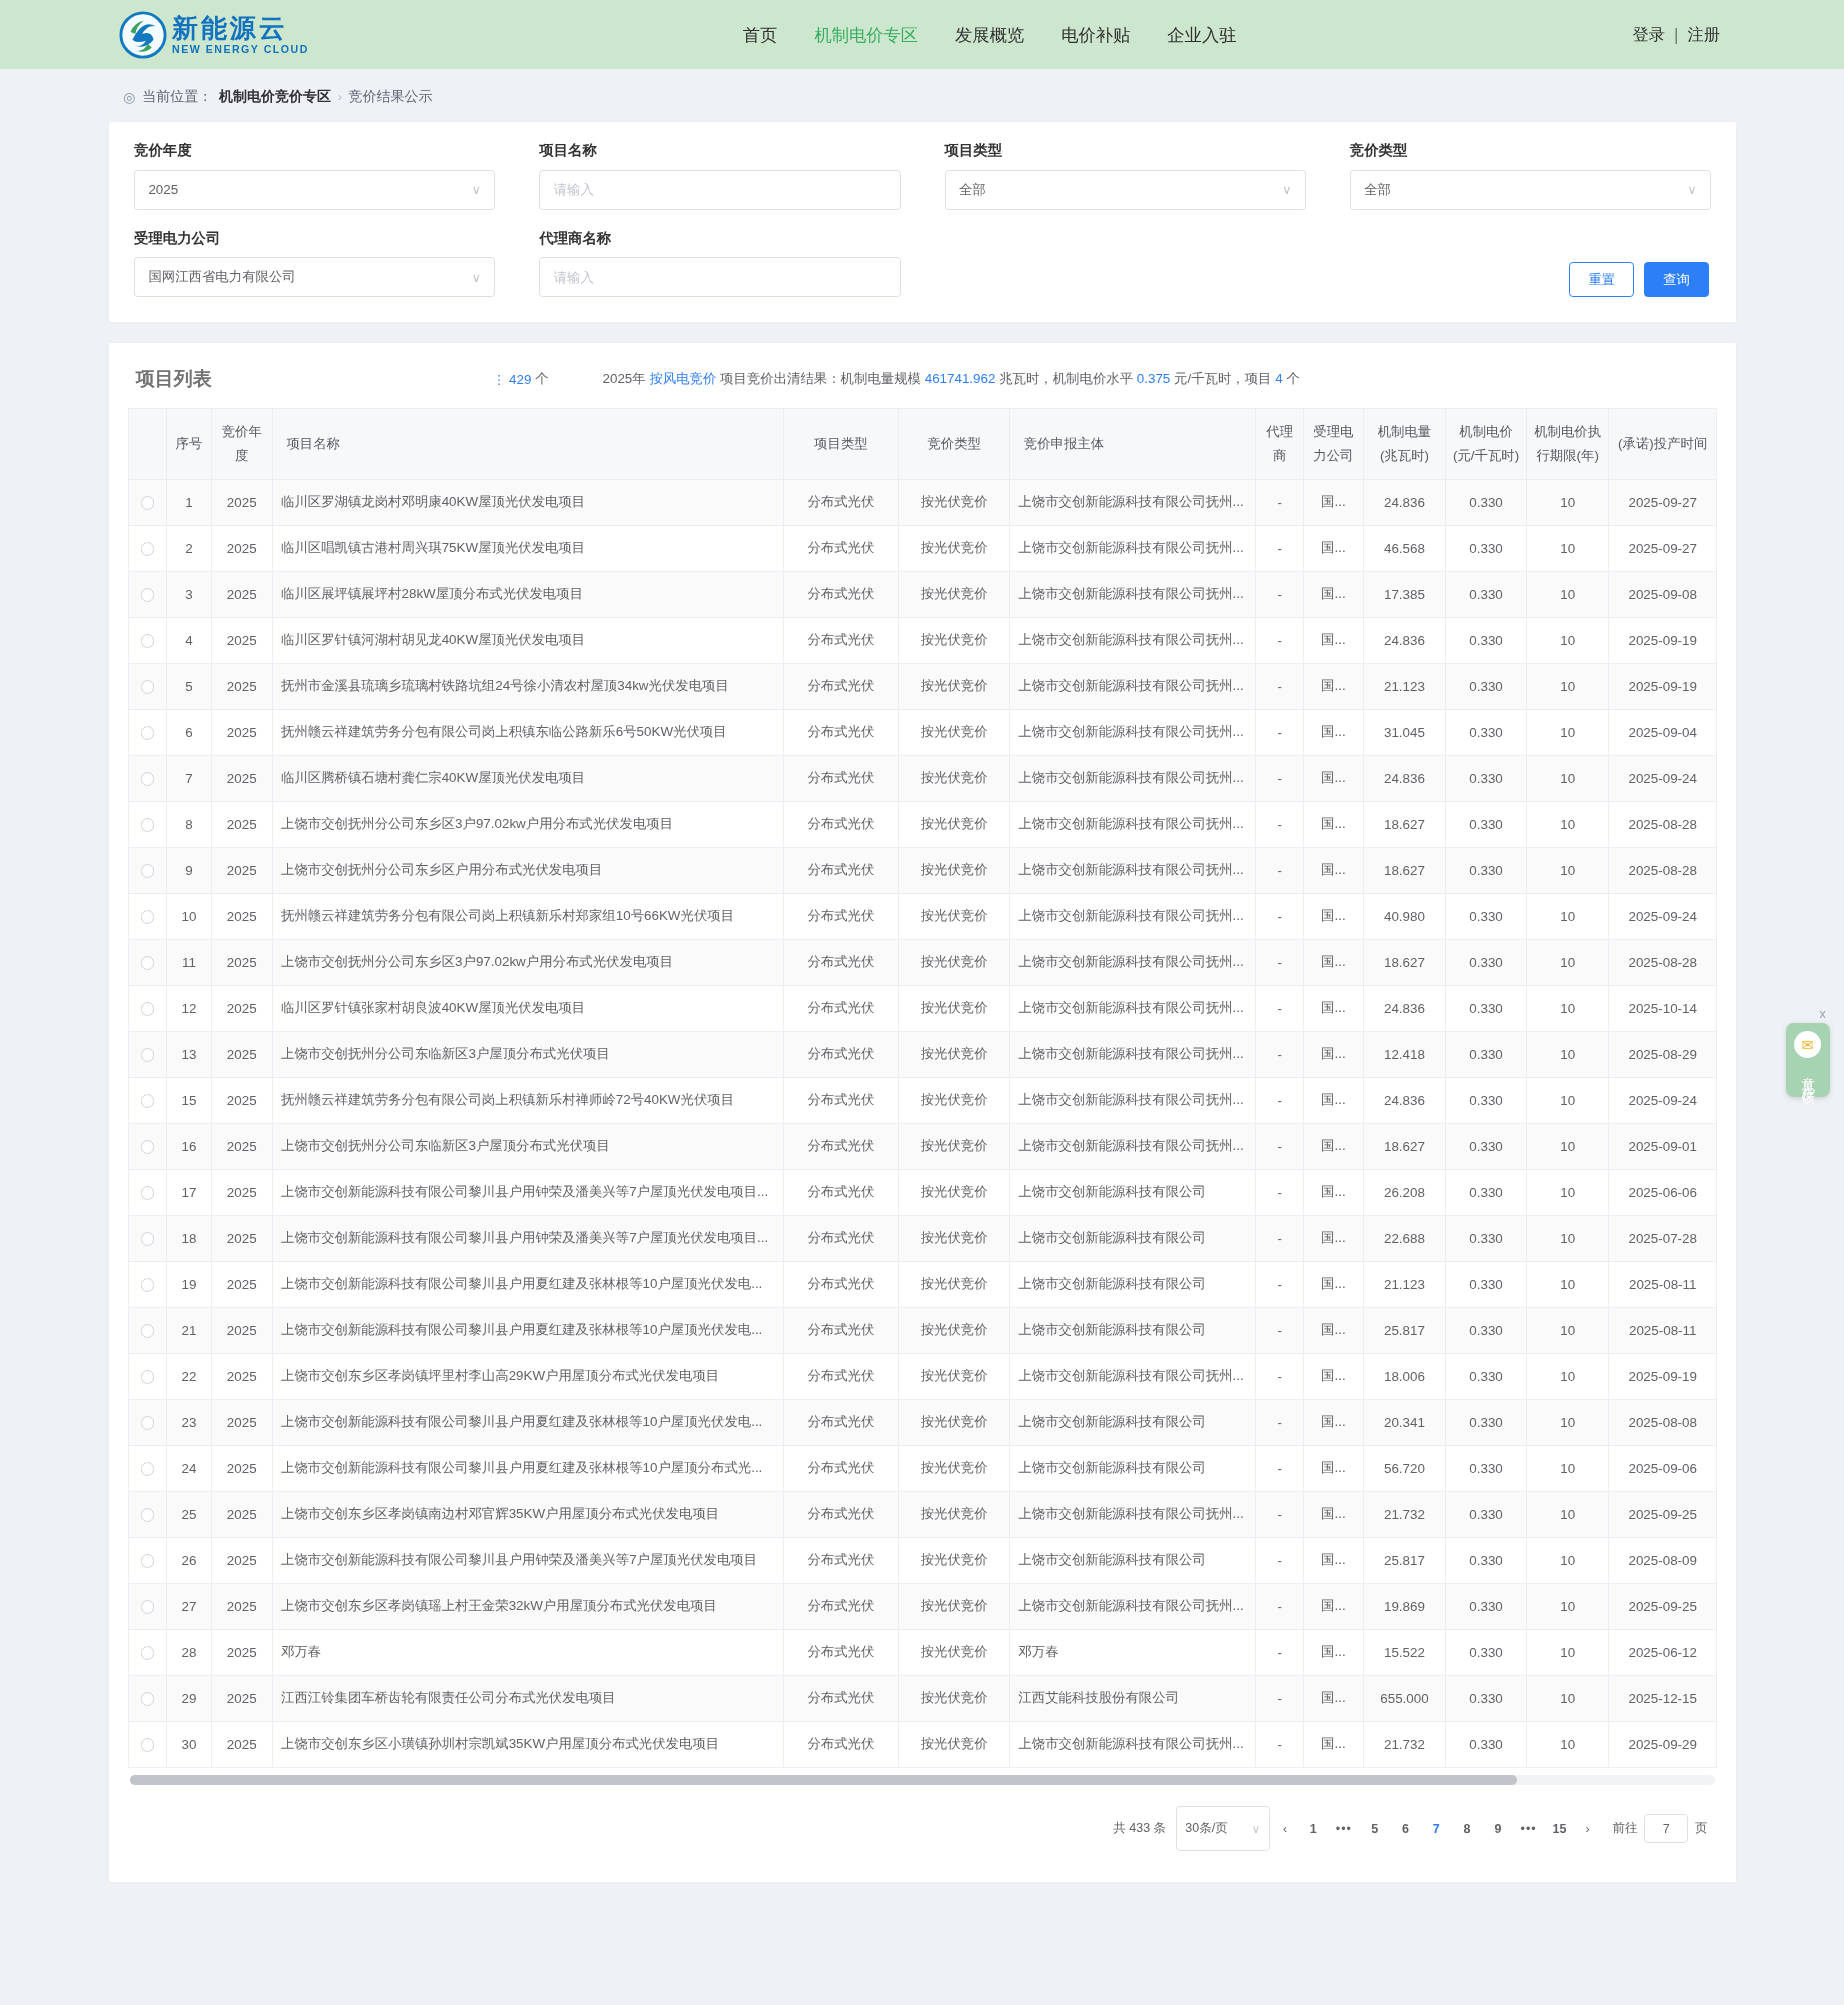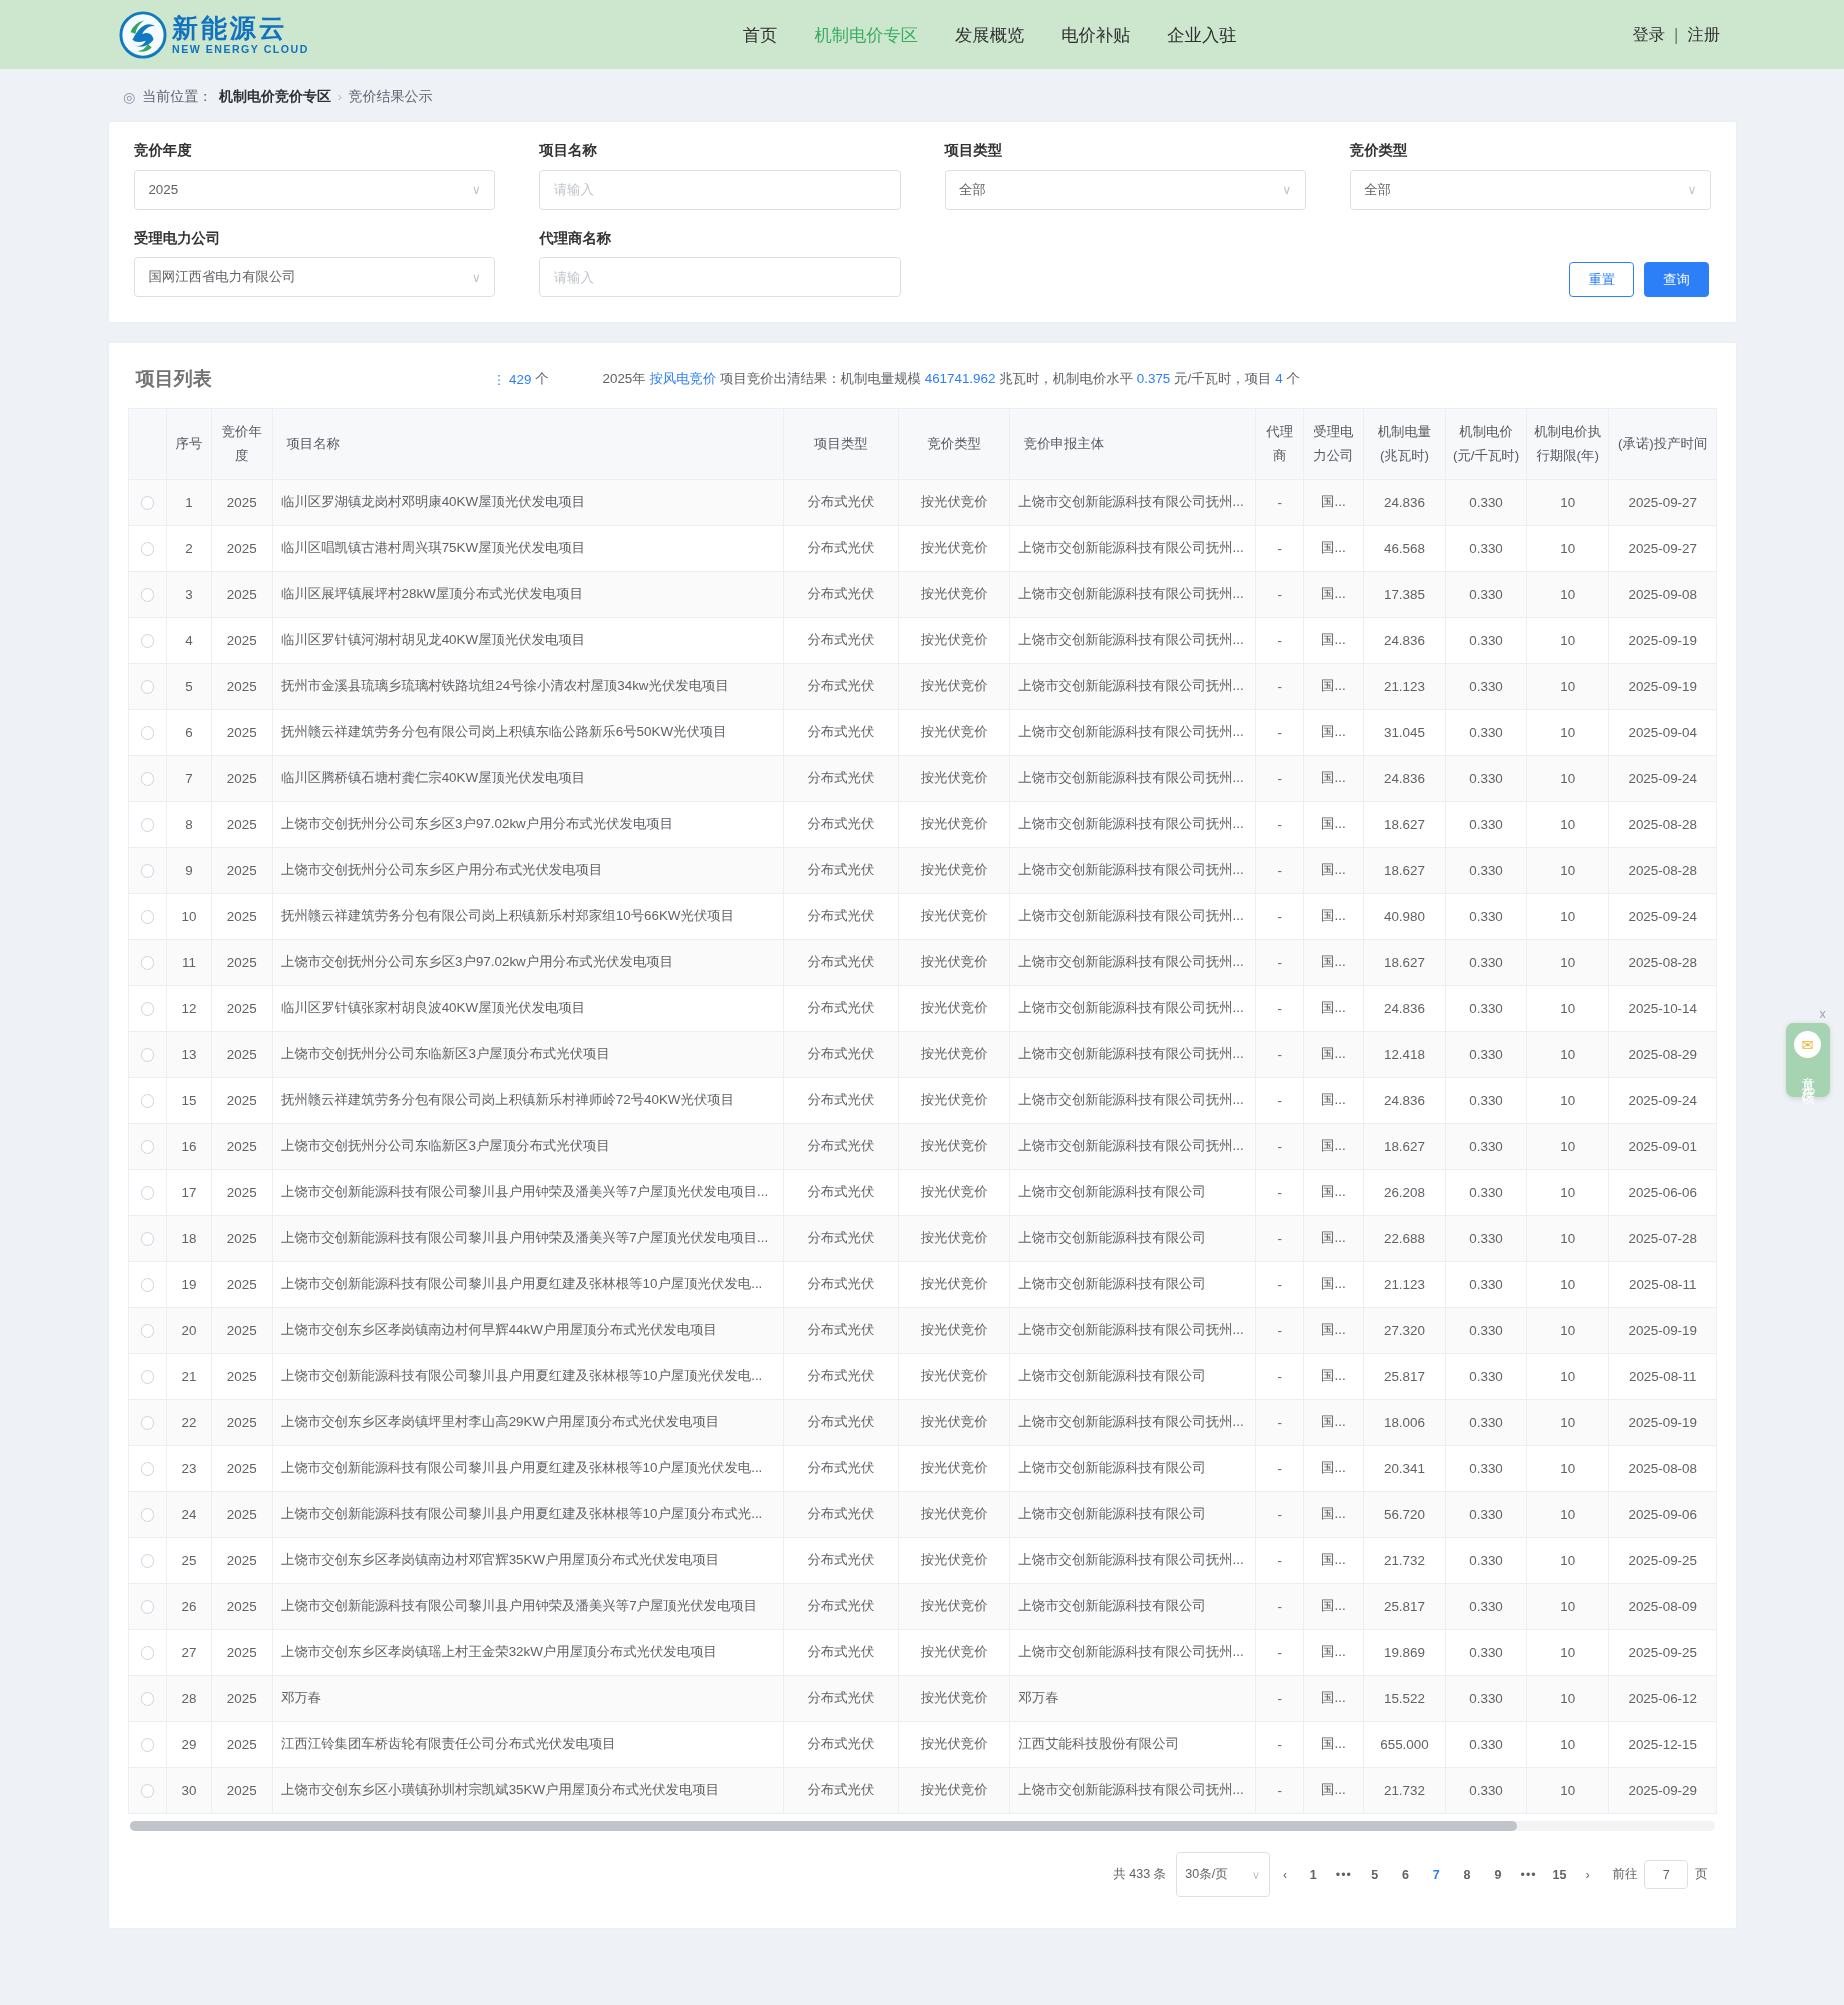--- a/index.html
+++ b/index.html
@@ -498,35 +498,20 @@
           <td class="c-left">上饶市交创新能源科技有限公司</td>
           <td>-</td>
           <td>国...</td>
           <td>21.123</td>
           <td>0.330</td>
           <td>10</td>
           <td>2025-08-11</td>
         </tr>
         <tr>
           <td><span class="radio"></span></td>
-          <td>20</td>
-          <td>2025</td>
-          <td class="c-left">上饶市交创东乡区孝岗镇南边村何早辉44kW户用屋顶分布式光伏发电项目</td>
-          <td>分布式光伏</td>
-          <td>按光伏竞价</td>
-          <td class="c-left">上饶市交创新能源科技有限公司抚州...</td>
-          <td>-</td>
-          <td>国...</td>
-          <td>27.320</td>
-          <td>0.330</td>
-          <td>10</td>
-          <td>2025-09-19</td>
-        </tr>
-        <tr>
-          <td><span class="radio"></span></td>
           <td>21</td>
           <td>2025</td>
           <td class="c-left">上饶市交创新能源科技有限公司黎川县户用夏红建及张林根等10户屋顶光伏发电...</td>
           <td>分布式光伏</td>
           <td>按光伏竞价</td>
           <td class="c-left">上饶市交创新能源科技有限公司</td>
           <td>-</td>
           <td>国...</td>
           <td>25.817</td>
           <td>0.330</td>

